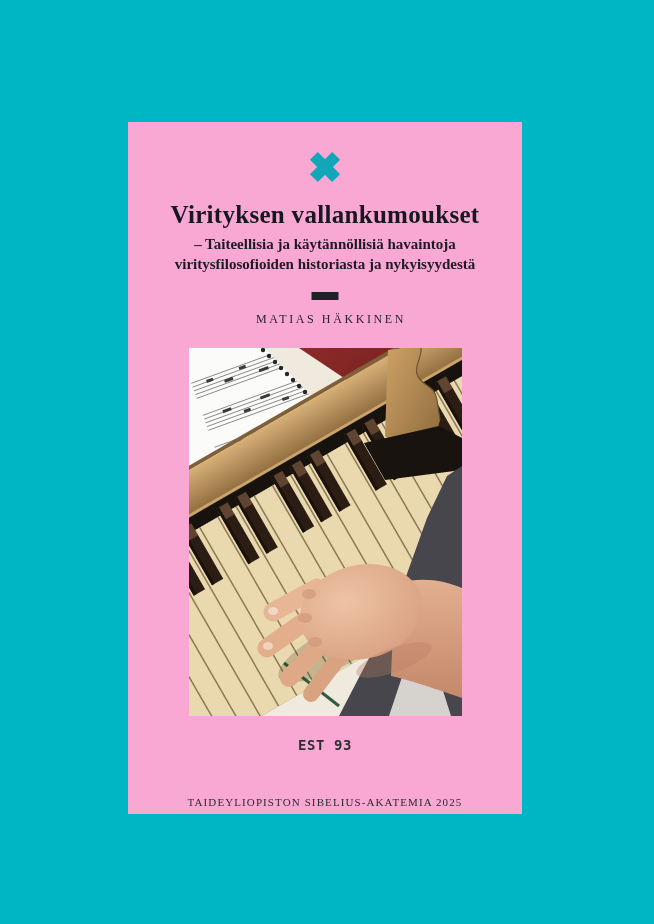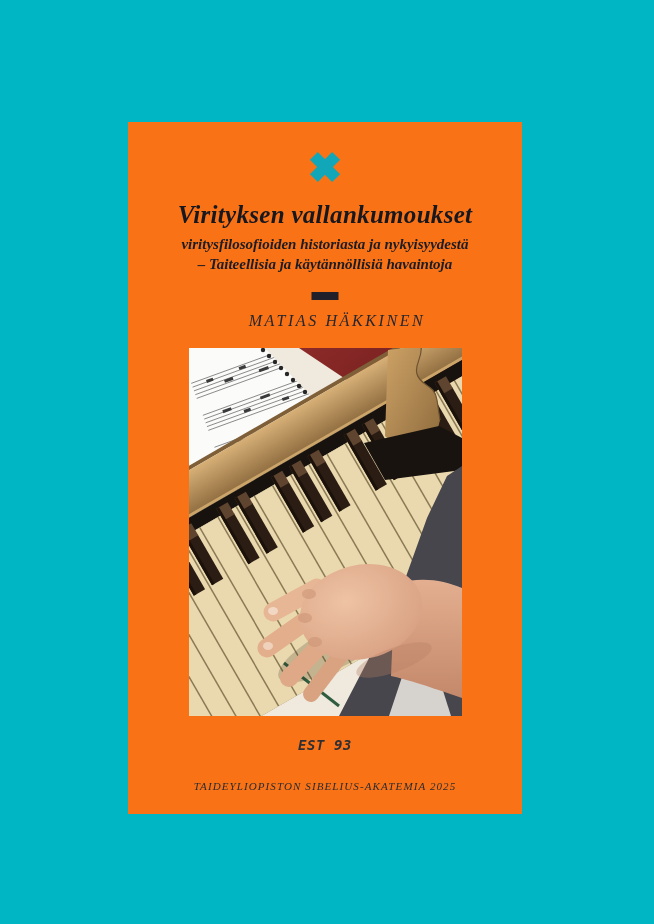--- a/index.html
+++ b/index.html
@@ -4,22 +4,21 @@
 <style>
   html,body{margin:0;padding:0;}
   body{
     width:654px;height:924px;
     background:#00b5c4;
     font-family:"Liberation Serif","DejaVu Serif",serif;
     position:relative;overflow:hidden;
   }
   .card{
     position:absolute;left:128px;top:122px;width:394px;height:692px;
-    background:#f97316;
-    font-style:italic;
+    background:#f9a8d4;
   }
   .logo{
     position:absolute;top:27px;left:50%;transform:translateX(-50%);
     width:36px;height:36px;display:block;
   }
   .title{
     position:absolute;top:79px;left:0;width:100%;
     margin:0;text-align:center;
     font-size:25px;font-weight:700;letter-spacing:0.3px;
     color:#17171f;
@@ -27,58 +26,58 @@
   .subtitle{
     position:absolute;top:112px;left:0;width:100%;
     text-align:center;font-weight:700;font-size:15px;line-height:20px;
     color:#1b1b24;
   }
   .divider{
     position:absolute;top:170px;left:50%;transform:translateX(-50%);
     width:27px;height:8px;background:#20202a;
   }
   .author{
-    position:absolute;top:190px;left:12px;width:100%;
-    text-align:center;font-size:16px;letter-spacing:2.6px;
+    position:absolute;top:190px;left:6px;width:100%;
+    text-align:center;font-size:12px;letter-spacing:2.6px;
     color:#26262c;
   }
   .photo{
     position:absolute;top:226px;left:61px;width:273px;height:368px;
     display:block;
   }
   .footer-mono{
     position:absolute;top:616px;left:0;width:100%;
     text-align:center;
     font-family:"DejaVu Sans Mono","Liberation Mono",monospace;
     font-size:14px;font-weight:700;line-height:15px;letter-spacing:0.6px;
     color:#2f2f33;
   }
   .imprint{
-    position:absolute;top:658px;left:0;width:100%;
+    position:absolute;top:674px;left:0;width:100%;
     text-align:center;font-size:11px;letter-spacing:1.1px;
     color:#2a2a30;
   }
 </style>
 </head>
 <body>
 
 <div class="card">
 
   <svg class="logo" viewBox="-24 -24 48 48">
     <g fill="#12a7b8">
       <rect x="-21" y="-7.5" width="42" height="15" transform="rotate(45)"></rect>
       <rect x="-21" y="-7.5" width="42" height="15" transform="rotate(-45)"></rect>
     </g>
   </svg>
 
   <h1 class="title">Virityksen vallankumoukset</h1>
 
   <div class="subtitle">
+    <div>– Taiteellisia ja käytännöllisiä havaintoja</div>
     <div>viritysfilosofioiden historiasta ja nykyisyydestä</div>
-    <div>– Taiteellisia ja käytännöllisiä havaintoja</div>
   </div>
 
   <div class="divider"></div>
 
   <div class="author">MATIAS HÄKKINEN</div>
 
   <svg class="photo" viewBox="0 0 273 368">
     <defs>
       <linearGradient id="redbg" x1="0" y1="0" x2="1" y2="1">
         <stop offset="0" stop-color="#8c2a28"></stop>

